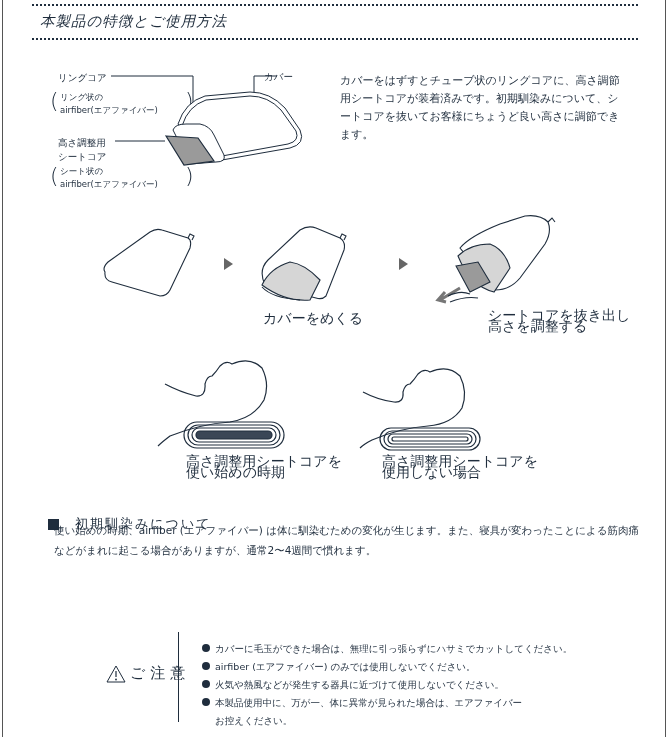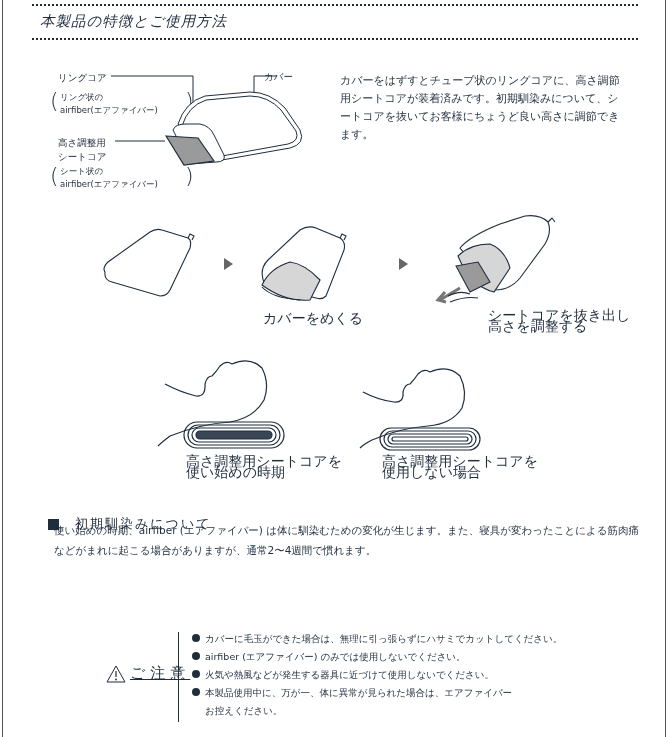--- a/index.html
+++ b/index.html
@@ -10,23 +10,23 @@
   .dots { position:absolute; left:32px; width:606px; height:0; border-top:2px dotted #1f2d3d; }
   .title { position:absolute; left:40px; top:12px; font-size:14.5px; letter-spacing:1px; color:#1f2d3d;font-style:italic; }
   .lbl { position:absolute; font-size:9.5px; color:#1f2d3d; line-height:12px; white-space:nowrap; }
   .small { font-size:8.5px; }
   .paren { position:absolute; font-size:22px; font-weight:100; color:#1f2d3d; line-height:22px; }
   .desc { position:absolute; left:340px; top:72px; width:280px; font-size:11px; line-height:18px; color:#1f2d3d; }
   .cap { position:absolute; font-size:14px; line-height:11px; color:#1f2d3d; font-weight:normal; white-space:nowrap; }
   .h2 { position:absolute; left:48px; top:515px; font-size:13px; letter-spacing:2px; color:#1f2d3d; display:flex; align-items:center; gap:16px; }
   .sq { width:11px; height:11px; background:#1f2d3d; display:inline-block; }
   .para { position:absolute; left:54px; top:520px; width:590px; font-size:10.5px; line-height:20px; color:#1f2d3d; }
-  .caution { position:absolute; left:106px; top:664px; font-size:15px; letter-spacing:5px; color:#1f2d3d; display:flex; align-items:flex-end; gap:4px;text-decoration:underline; }
+  .caution { position:absolute; left:106px; top:664px; font-size:15px; letter-spacing:5px; color:#1f2d3d; display:flex; align-items:flex-end; gap:4px; }
   .vline { position:absolute; left:178px; top:632px; width:1px; height:90px; background:#1f2d3d; }
-  .notes { position:absolute; left:192px; top:630px; font-size:9.5px; line-height:18px; color:#1f2d3d; margin:0; padding:0; list-style:none; }
+  .notes { position:absolute; left:192px; top:630px; font-size:9.5px; line-height:18px; color:#1f2d3d; margin:10px; padding:0; list-style:none; }
   .notes li { position:relative; padding-left:13px; }
   .notes li::before { content:""; position:absolute; left:0; top:4px; width:8px; height:8px; border-radius:50%; background:#1f2d3d; }
   .notes .cont { padding-left:13px; }
   svg { position:absolute; overflow:visible; }
 </style>
 </head>
 <body>
 
 <div class="frame"></div>
 

